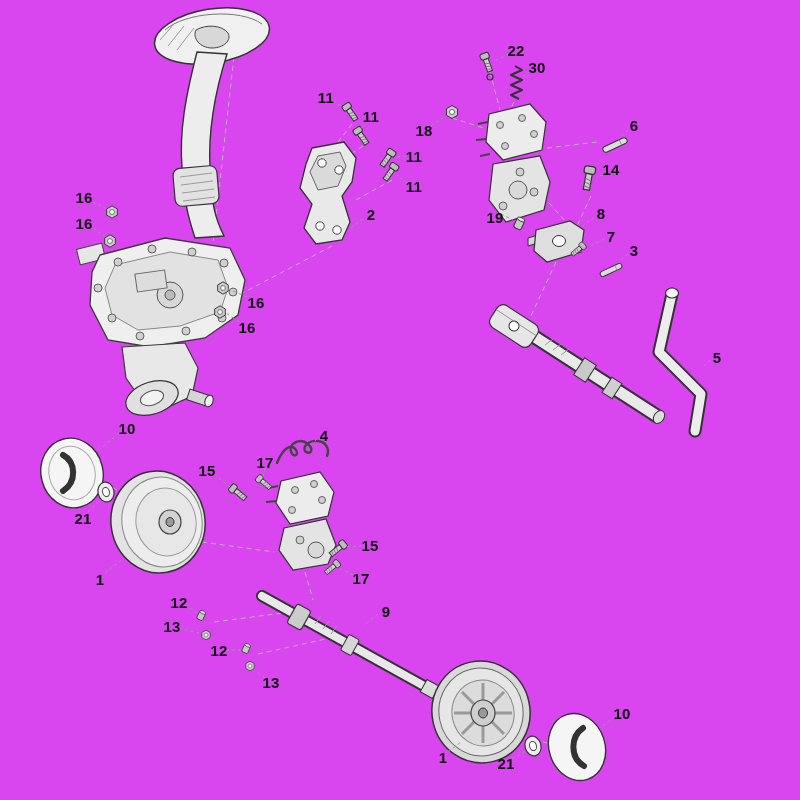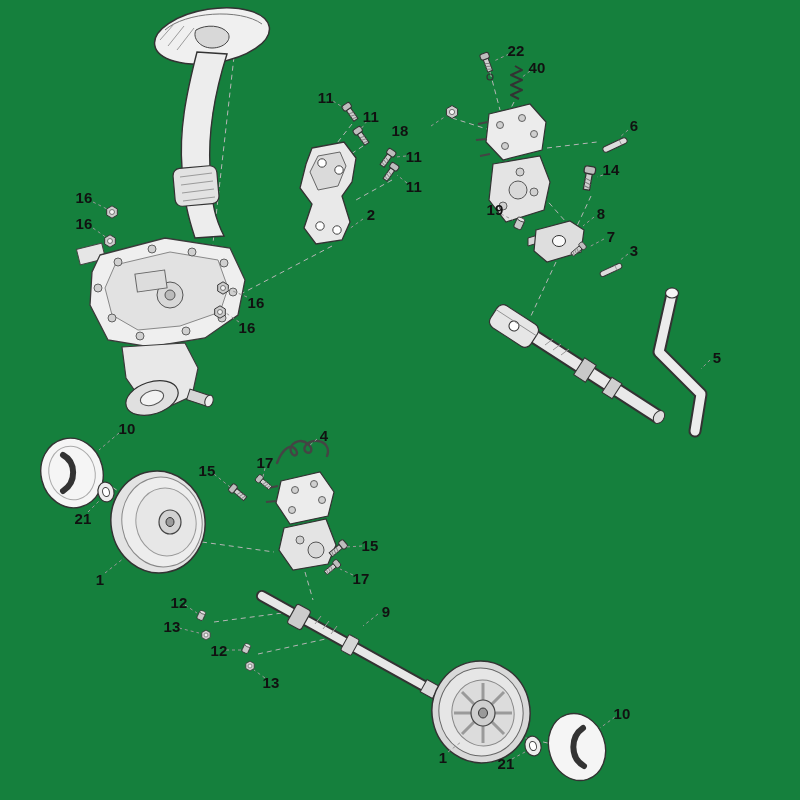--- a/index.html
+++ b/index.html
@@ -1,16 +1,16 @@
 <!DOCTYPE html>
 <html><head>
 <meta charset="utf-8">
 <style>
   html,body{margin:0;padding:0;background:#ffffff;}
-  .stage{position:relative;width:800px;height:800px;background:#15803d;overflow:hidden;
+  .stage{position:relative;width:800px;height:800px;background:#d946ef;overflow:hidden;
          font-family:"Liberation Sans",sans-serif;}
   .stage svg{position:absolute;left:0;top:0;}
   .callout{position:absolute;transform:translate(-50%,-50%);
            font-weight:700;font-size:15px;color:#111;letter-spacing:.2px;
            user-select:none;white-space:nowrap;}
   .bolt{fill:#d0d0d0;stroke:#555;stroke-width:.9;}
   .hole{fill:#ffffff;stroke:#444;stroke-width:1;}
   .leader{stroke:#999;stroke-width:1;stroke-dasharray:3 3;}
   .construct{stroke:#b6b6b6;stroke-width:1;stroke-dasharray:5 4;}
 </style>
@@ -298,30 +298,30 @@
     <line class="leader" x1="179" y1="628" x2="199" y2="633"></line>
     <line class="leader" x1="226" y1="650" x2="241" y2="650"></line>
     <line class="leader" x1="265" y1="678" x2="254" y2="670"></line>
     <line class="leader" x1="615" y1="717" x2="600" y2="728"></line>
     <line class="leader" x1="448" y1="752" x2="461" y2="742"></line>
     <line class="leader" x1="512" y1="759" x2="525" y2="752"></line>
   </g>
 </svg>
 
 <span class="callout" style="left:516px;top:50px">22</span>
-<span class="callout" style="left:537px;top:67px">40</span>
+<span class="callout" style="left:537px;top:67px">30</span>
 <span class="callout" style="left:326px;top:97px">11</span>
 <span class="callout" style="left:371px;top:116px">11</span>
-<span class="callout" style="left:400px;top:130px">18</span>
+<span class="callout" style="left:424px;top:130px">18</span>
 <span class="callout" style="left:634px;top:125px">6</span>
 <span class="callout" style="left:414px;top:156px">11</span>
 <span class="callout" style="left:611px;top:169px">14</span>
 <span class="callout" style="left:414px;top:186px">11</span>
 <span class="callout" style="left:84px;top:197px">16</span>
-<span class="callout" style="left:495px;top:209px">19</span>
+<span class="callout" style="left:495px;top:217px">19</span>
 <span class="callout" style="left:371px;top:214px">2</span>
 <span class="callout" style="left:601px;top:213px">8</span>
 <span class="callout" style="left:84px;top:223px">16</span>
 <span class="callout" style="left:611px;top:236px">7</span>
 <span class="callout" style="left:634px;top:250px">3</span>
 <span class="callout" style="left:256px;top:302px">16</span>
 <span class="callout" style="left:247px;top:327px">16</span>
 <span class="callout" style="left:717px;top:357px">5</span>
 <span class="callout" style="left:127px;top:428px">10</span>
 <span class="callout" style="left:324px;top:435px">4</span>

